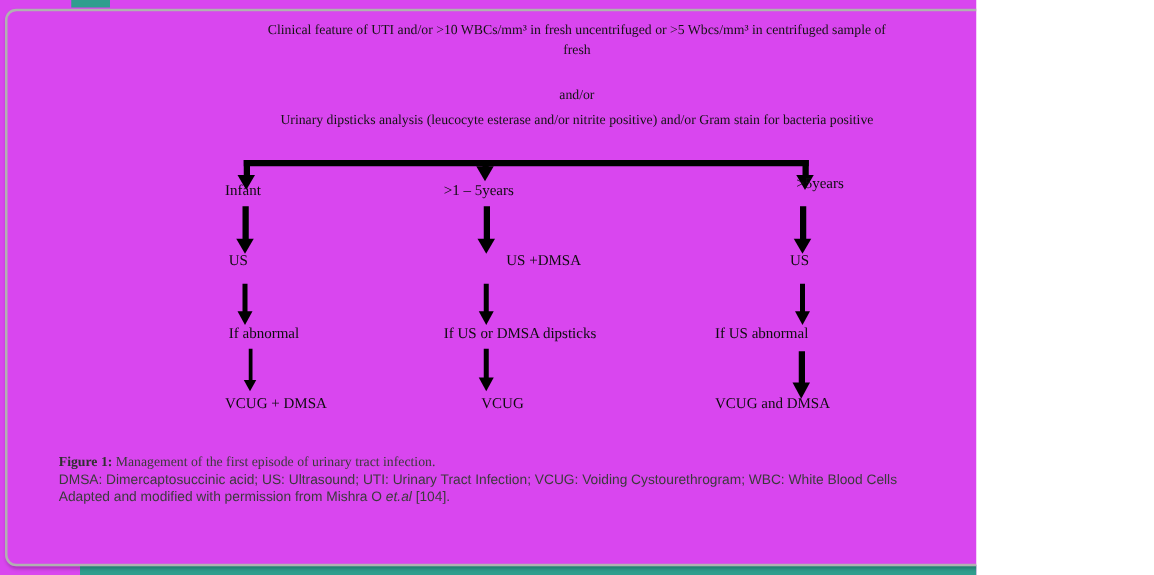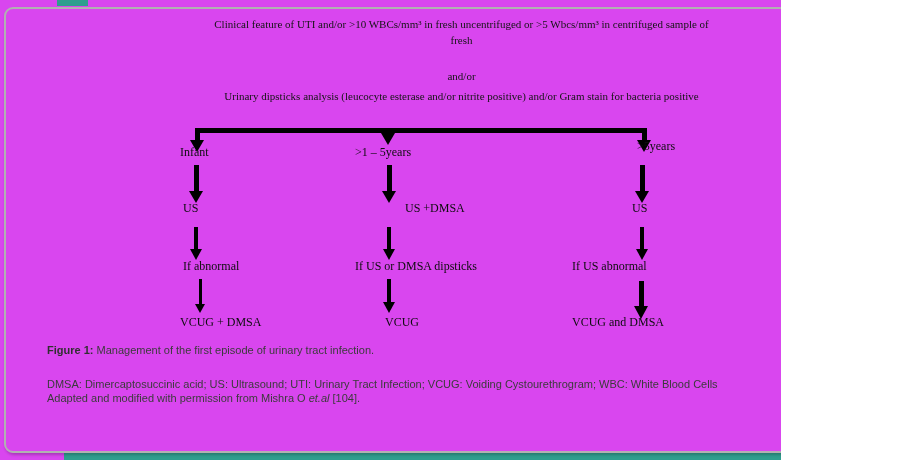--- a/index.html
+++ b/index.html
@@ -87,17 +87,17 @@
   <div class="head small" style="left:195px;top:304px;"></div>
   <div class="shaft" style="left:387px;top:279px;width:4px;height:25px;"></div>
   <div class="head mid" style="left:383px;top:302px;"></div>
   <div class="shaft" style="left:639px;top:281px;width:5px;height:27px;"></div>
   <div class="head big" style="left:634px;top:306px;"></div>
 
   <div class="fc-label" style="left:180px;top:316px;">VCUG + DMSA</div>
   <div class="fc-label" style="left:385px;top:316px;">VCUG</div>
   <div class="fc-label" style="left:572px;top:316px;">VCUG and DMSA</div>
 
-  <div class="caption-line" style="top:344px;"><b>Figure 1:</b><span> Management of the first episode of urinary tract infection.</span></div>
+  <div class="caption-line" style="top:364px;font-family:Liberation Serif, serif;"><b>Figure 1:</b><span> Management of the first episode of urinary tract infection.</span></div>
   <div class="caption-line" style="top:378px;">DMSA: Dimercaptosuccinic acid; US: Ultrasound; UTI: Urinary Tract Infection; VCUG: Voiding Cystourethrogram; WBC: White Blood Cells</div>
   <div class="caption-line" style="top:392px;"><span>Adapted and modified with permission from Mishra O </span><i>et.al</i><span> [104].</span></div>
 
 </div>
 
 </body></html>

